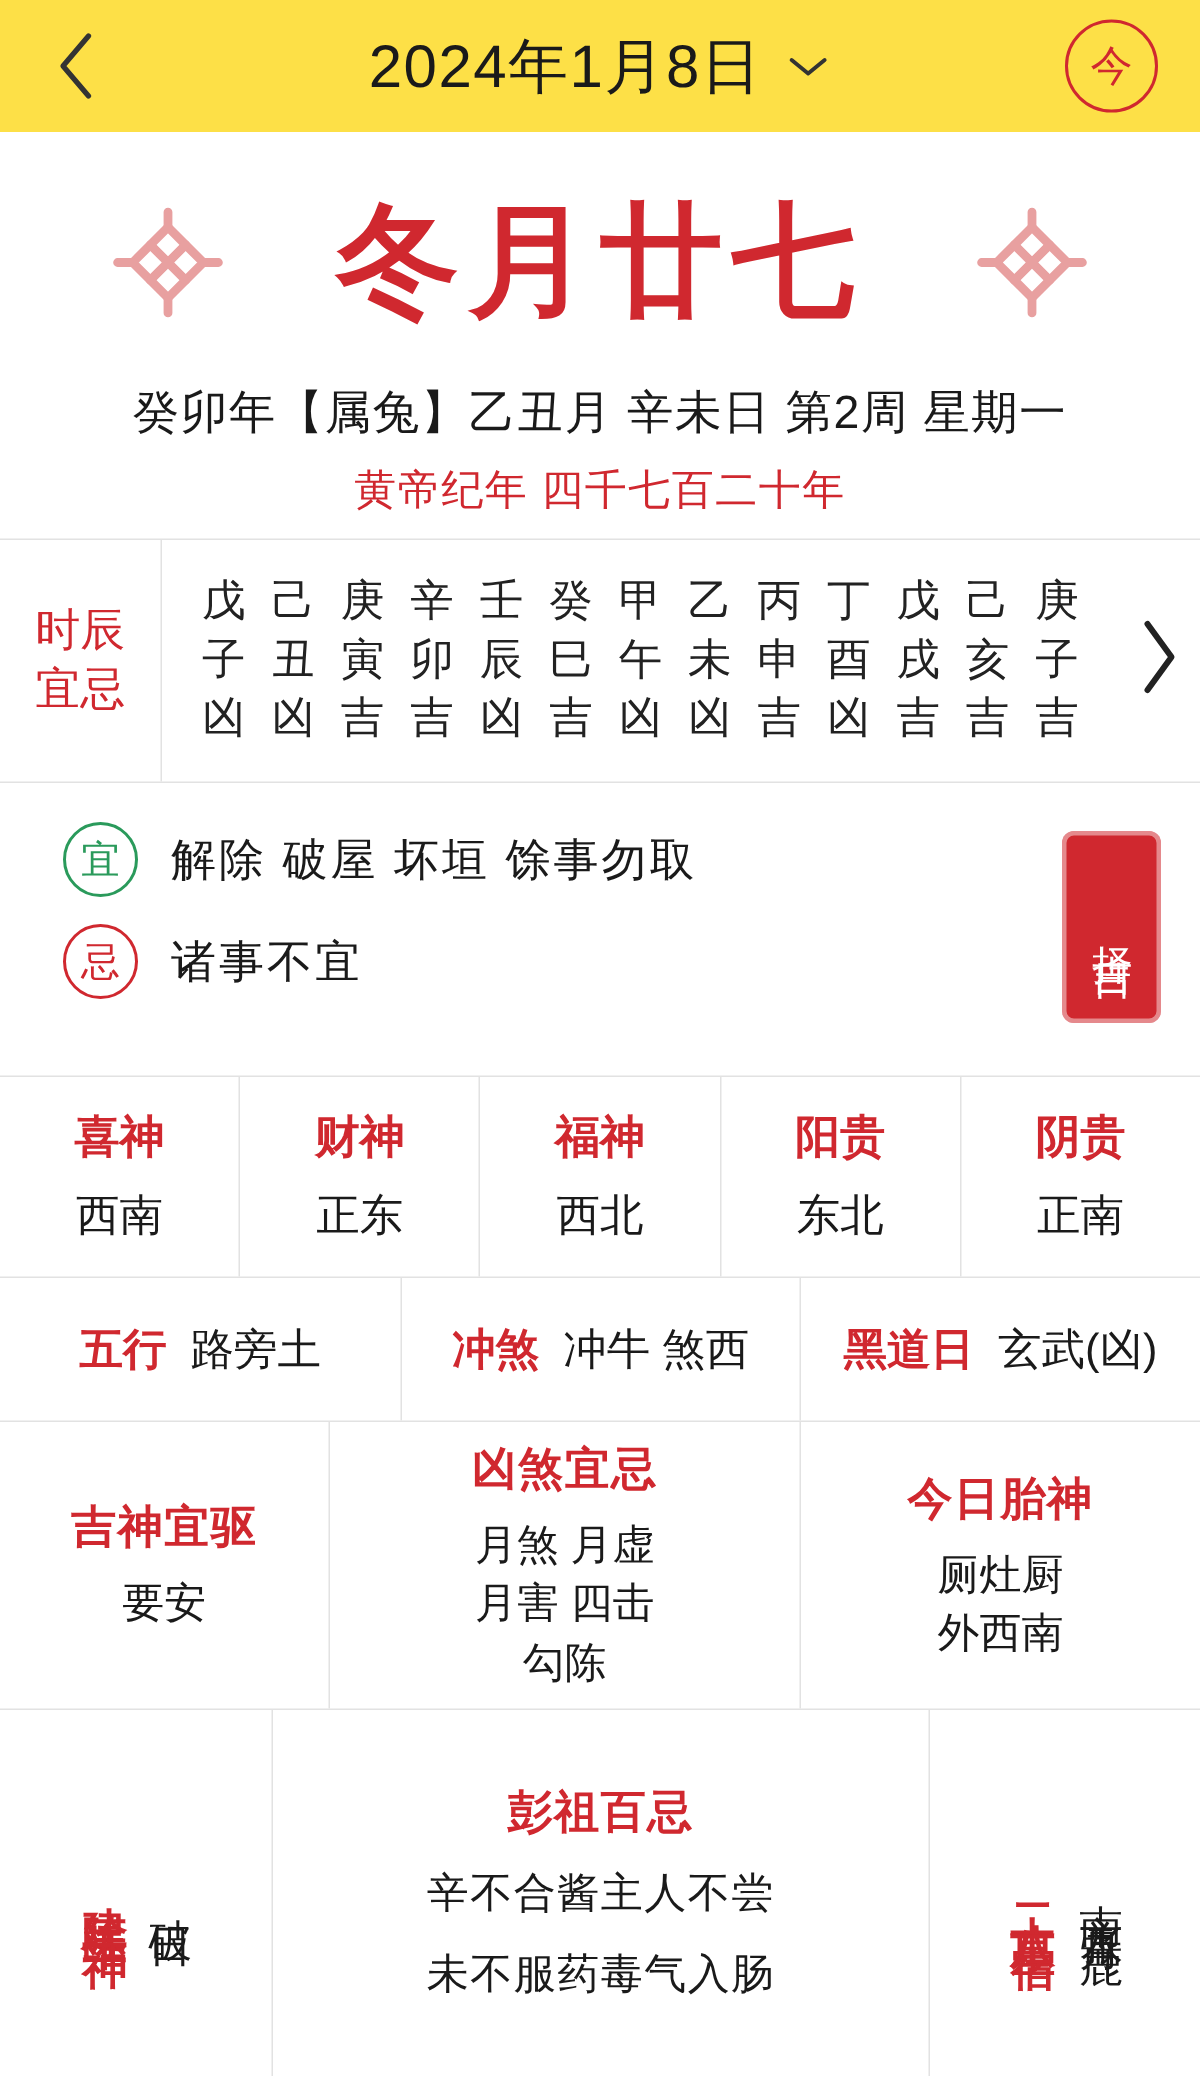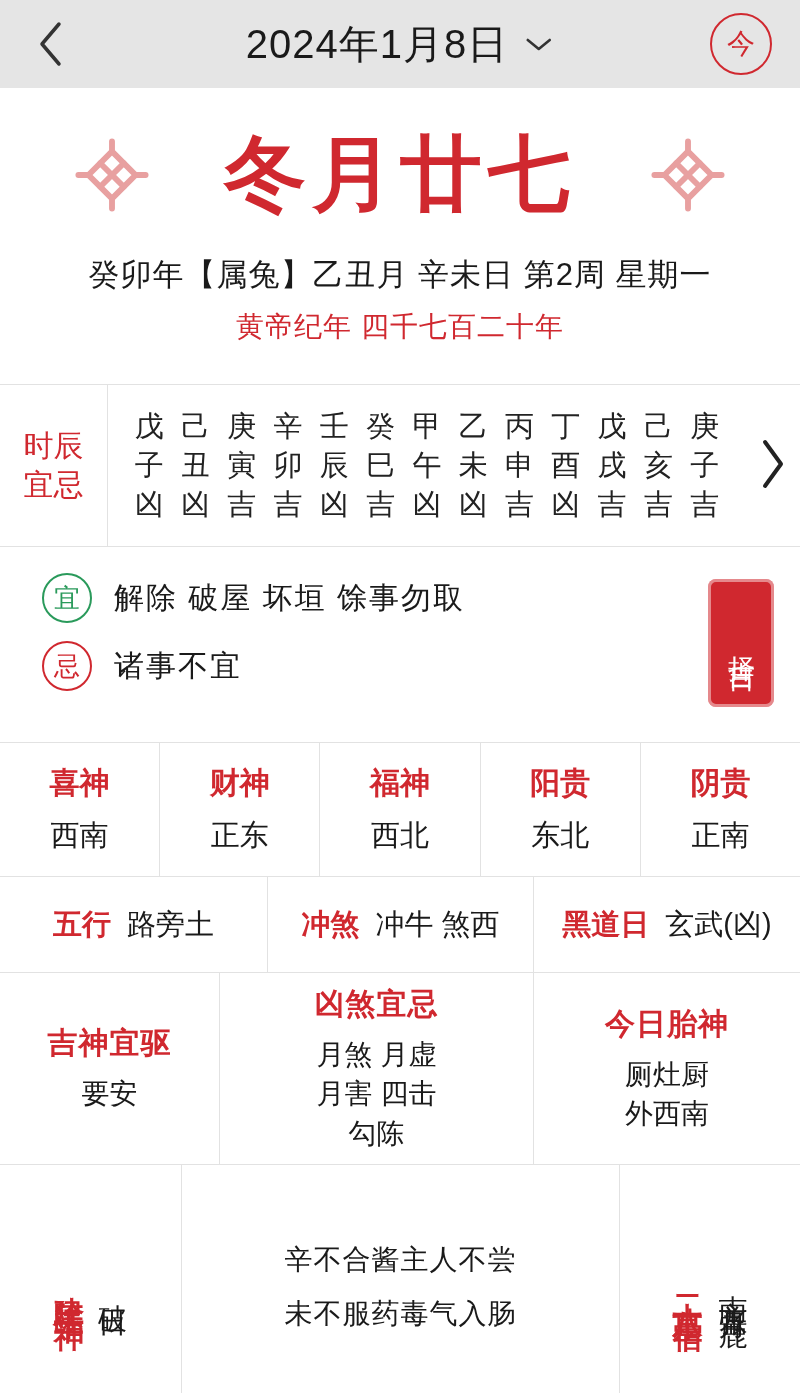--- a/index.html
+++ b/index.html
@@ -8,21 +8,21 @@
     height: 1393px;
     background: #ffffff;
     font-family: "Liberation Sans", "DejaVu Sans", sans-serif;
     overflow: hidden;
   }
   body { position: relative; }
 
   
   .topbar {
     height: 88px;
-    background: #e5e5e5;
+    background: #fde047;
     display: flex;
     align-items: center;
     justify-content: space-between;
     padding: 0 28px;
     position: relative;
   }
   .back-chevron {
     width: 46px; height: 46px;
     display: flex; align-items: center; justify-content: center;
     color: #333;
@@ -45,21 +45,21 @@
     border-radius: 50%;
     color: #d0282f;
     font-size: 28px;
     display: flex; align-items: center; justify-content: center;
     background: transparent;
   }
 
   
   .hero {
     border-bottom: 1px solid #e2e2e2;
-    padding: 32px 0 38px 0;
+    padding: 32px 0 13px 0;
     text-align: center;
     position: relative;
   }
   .hero-row {
     display: flex;
     align-items: center;
     justify-content: center;
     gap: 70px;
   }
   .knot { width: 84px; height: 84px; color: #e8a0a0; }
@@ -449,20 +449,21 @@
       </div>
     </div>
   </div>
 
 <div class="bottom">
   <div class="bottom-cell bc1">
     <span class="vert vert-red">建除十二神</span>
     <span class="vert vert-black">破日</span>
   </div>
   <div class="bottom-cell bc2">
+    <span class="pz-title">彭祖百忌</span>
     <span class="pz-line">辛不合酱主人不尝</span>
     <span class="pz-line">未不服药毒气入肠</span>
   </div>
   <div class="bottom-cell bc3">
     <span class="vert vert-red">二十八星宿</span>
     <span class="vert vert-black">南方张月鹿</span>
   </div>
 </div>
 
 </body></html>

